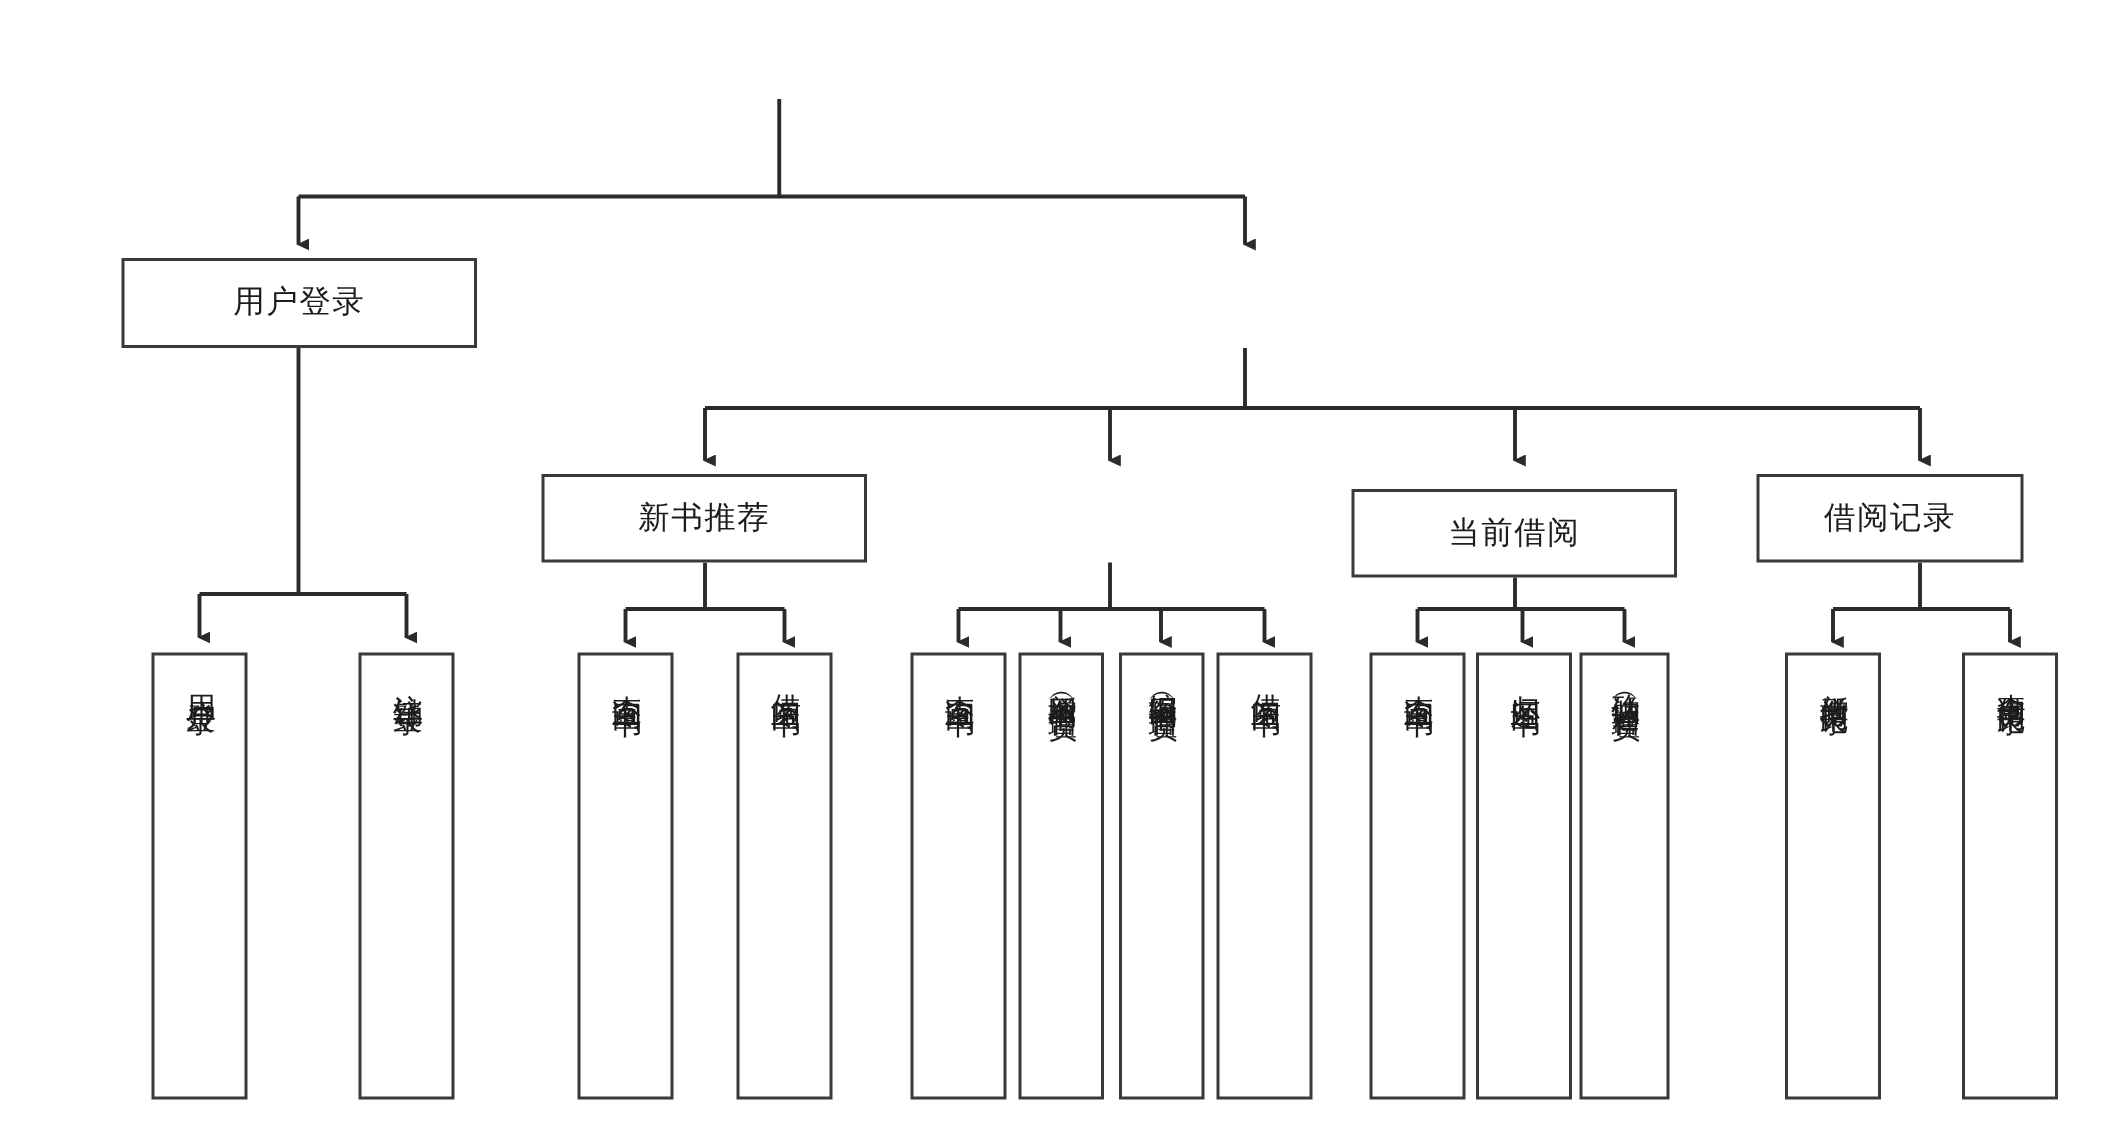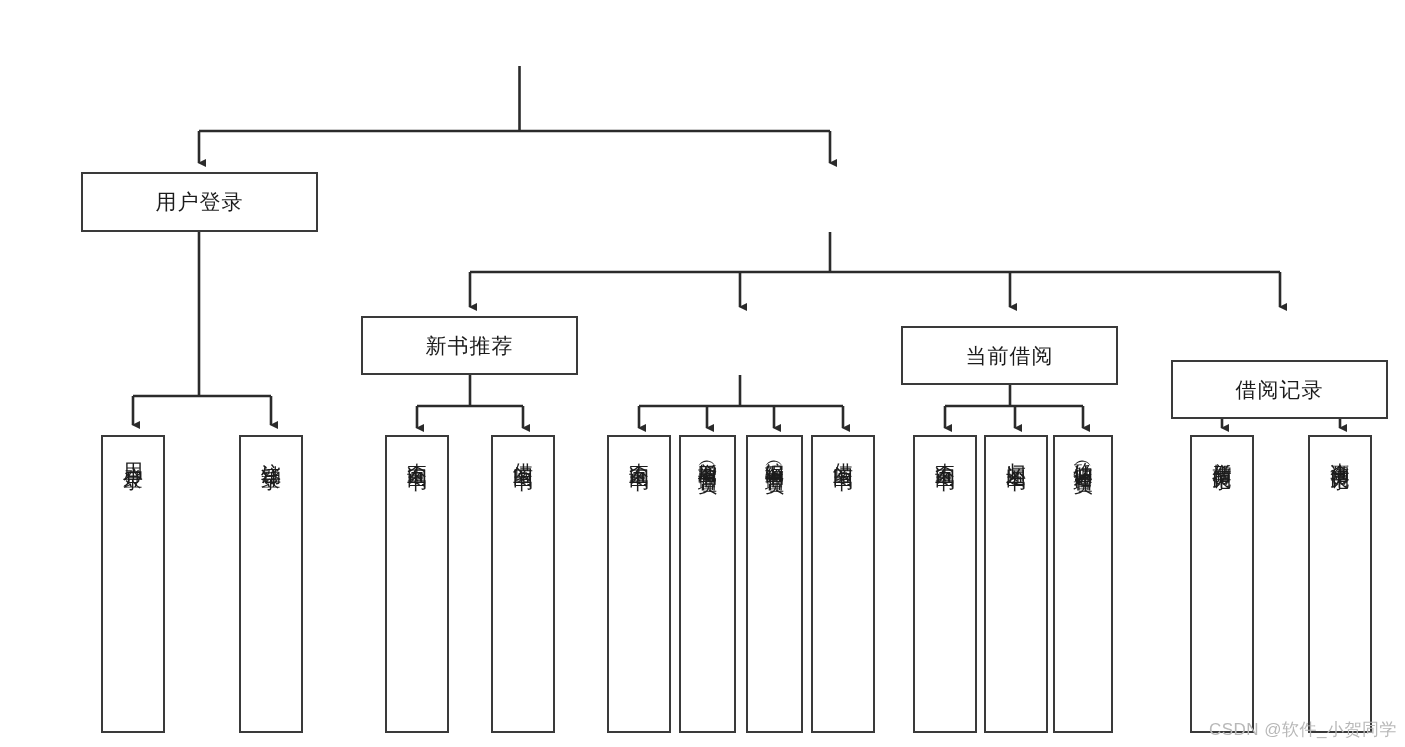--- a/index.html
+++ b/index.html
@@ -140,21 +140,21 @@
 
   <div class="node horizontal" style="left:361px; top:316px; width:217px; height:59px;">
     <span class="label">新书推荐</span>
   </div>
 
 
   <div class="node horizontal" style="left:901px; top:316px; width:217px; height:59px;margin-top:10px;">
     <span class="label">当前借阅</span>
   </div>
 
-  <div class="node horizontal" style="left:1171px; top:316px; width:217px; height:59px;margin-top:44px;">
+  <div class="node horizontal" style="left:1171px; top:316px; width:178px; height:59px;">
     <span class="label">借阅记录</span>
   </div>
 
   <div class="node vertical" style="left:101px; top:435px; width:64px; height:298px;">
     <span class="label">用户登录</span>
   </div>
   <div class="node vertical" style="left:239px; top:435px; width:64px; height:298px;">
     <span class="label">注销登录</span>
   </div>
 
@@ -188,14 +188,13 @@
     <span class="label">确认归还（管理员）</span>
   </div>
 
   <div class="node vertical tall-text" style="left:1190px; top:435px; width:64px; height:298px;">
     <span class="label">新增借阅记录</span>
   </div>
   <div class="node vertical tall-text" style="left:1308px; top:435px; width:64px; height:298px;">
     <span class="label">查询借阅记录</span>
   </div>
 
-  <div id="watermark">CSDN @软件_小贺同学</div>
 </div>
 
 </body></html>

